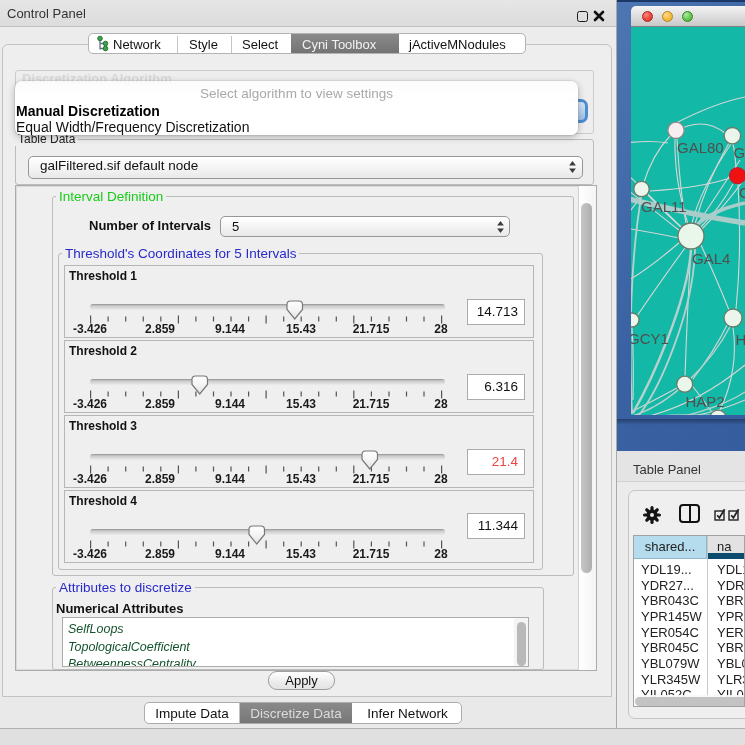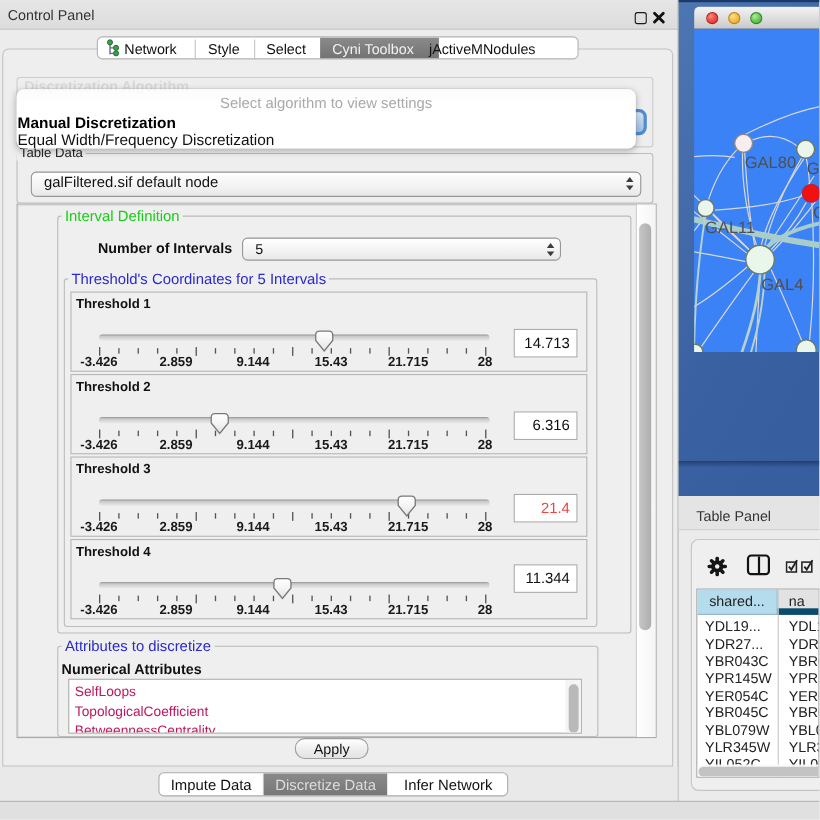--- a/index.html
+++ b/index.html
@@ -215,21 +215,21 @@
         <stop offset="1" stop-color="#e2e2e2"></stop>
       </linearGradient>
     </defs>
 <path d="M4.5,1 H13 Q16.5,1 16.5,4.5 V9.5 L8.75,19 L1,9.5 V4.5 Q1,1 4.5,1 Z" fill="url(#th4)" stroke="#787878" stroke-width="1.2"></path>
   </svg>
 <div class="abs" style="left:467px;top:513px;width:58px;height:26px;background:#fff;border:1px solid #ababab;box-sizing:border-box;font-size:13.5px;color:#111;text-align:right;line-height:24px;padding-right:6px;">11.344</div>
 <div class="abs" style="left:52px;top:587px;width:490px;height:81px;border:1px solid #bcbcbc;border-radius:3px;"></div>
 <div class="grouptitle" style="left:56px;top:581px;font-size:13.5px;color:#2929cc;background:#efefef;">Attributes to discretize</div>
 <div class="abs" style="left:56px;top:601px;font-size:13px;font-weight:bold;color:#111;">Numerical Attributes</div>
 <div class="abs" style="left:62px;top:617px;width:467px;height:50px;background:#ffffff;border:1px solid #ababab;box-sizing:border-box;overflow:hidden;">
-    <div style="position:absolute;left:5px;top:3px;font-size:12.5px;color:#be185d;line-height:17.5px;">SelfLoops<br>TopologicalCoefficient<br>BetweennessCentrality</div>
+    <div style="position:absolute;left:5px;top:3px;font-size:12.5px;color:#14532d;line-height:17.5px;font-style:italic;">SelfLoops<br>TopologicalCoefficient<br>BetweennessCentrality</div>
     <div style="position:absolute;right:0;top:0;width:14px;height:48px;background:#f4f4f4;"></div>
     <div style="position:absolute;right:2.5px;top:4px;width:9px;height:44px;background:#b9b9b9;border-radius:5px;"></div>
   </div>
 <div class="abs" style="left:268px;top:671px;width:67px;height:19px;background:linear-gradient(#ffffff,#ececec 60%,#e3e3e3);border:1px solid #9e9e9e;border-radius:9px;box-sizing:border-box;text-align:center;font-size:13px;color:#111;line-height:17px;">Apply</div>
 <div class="abs" style="left:0;top:697px;width:616px;height:32px;background:#e9e9e9;"></div>
 <div class="abs" style="left:144px;top:702px;width:318px;height:22px;background:#ffffff;border:1px solid #acacac;border-radius:5px;box-sizing:border-box;overflow:hidden;text-decoration:underline;">
     <div style="position:absolute;left:0;top:0;width:95px;height:22px;line-height:21px;text-align:center;font-size:13.5px;color:#111;border-right:1px solid #c0c0c0;box-sizing:border-box;">Impute Data</div>
     <div style="position:absolute;left:207px;top:0;width:111px;height:22px;line-height:21px;text-align:center;font-size:13.5px;color:#111;">Infer Network</div>
     <div style="position:absolute;left:95px;top:0;width:112px;height:22px;line-height:21px;text-align:center;font-size:13.5px;color:#dcdcdc;background:linear-gradient(#8a8a8a,#757575);">Discretize Data</div>
   </div>
@@ -241,28 +241,28 @@
 <svg class="abs" style="left:95px;top:34px;" width="16" height="18" viewBox="0 0 16 18">
 <path d="M5,4.5 V15.5 M5,9.5 H10 M5,14.5 H10" stroke="#66708a" stroke-width="1.3" fill="none"></path>
 <circle cx="5" cy="4.5" r="2.3" fill="#3aa34a" stroke="#1c6e2a" stroke-width="0.9"></circle>
     <circle cx="10.5" cy="9.5" r="2.3" fill="#3aa34a" stroke="#1c6e2a" stroke-width="0.9"></circle>
     <circle cx="10.5" cy="14.5" r="2.3" fill="#3aa34a" stroke="#1c6e2a" stroke-width="0.9"></circle>
   </svg>
 <div class="abs" style="left:113px;top:37px;font-size:13px;color:#111;">Network</div>
 <div class="abs" style="left:189px;top:37px;font-size:13px;color:#111;">Style</div>
 <div class="abs" style="left:242px;top:37px;font-size:13px;color:#111;">Select</div>
 <div class="abs" style="left:302px;top:37px;font-size:13px;color:#f2f2f2;">Cyni Toolbox</div>
-<div class="abs" style="left:390px;top:37px;font-size:13px;color:#111;">jActiveMNodules</div>
+<div class="abs" style="left:409px;top:37px;font-size:13px;color:#111;">jActiveMNodules</div>
 <div class="abs" style="left:617px;top:0;width:128px;height:451px;background:linear-gradient(120deg,#4e76b2,#3a62a2 55%,#365e9e);"></div>
 <div class="abs" style="left:617px;top:0;width:128px;height:2px;background:#1c3868;"></div>
 <div class="abs" style="left:631px;top:6px;width:114px;height:21px;background:linear-gradient(#f4f4f4,#c9c9c9);border-bottom:1px solid #808080;border-radius:5px 0 0 0;box-sizing:border-box;"></div>
 <div class="abs" style="left:641.5px;top:11px;width:11px;height:11px;border-radius:50%;background:radial-gradient(circle at 35% 30%,#f58e88,#ee4f46 45%,#d63328);border:1px solid #ad2419;box-sizing:border-box;"></div>
 <div class="abs" style="left:661.5px;top:11px;width:11px;height:11px;border-radius:50%;background:radial-gradient(circle at 35% 30%,#fbe08e,#f7c04c 45%,#efa41e);border:1px solid #bb831a;box-sizing:border-box;"></div>
 <div class="abs" style="left:681.5px;top:11px;width:11px;height:11px;border-radius:50%;background:radial-gradient(circle at 35% 30%,#b6e8a4,#6fcd5c 45%,#41a931);border:1px solid #32861f;box-sizing:border-box;"></div>
-<div class="abs" style="left:631px;top:27px;width:114px;height:293px;background:#3b82f6;overflow:hidden;">
+<div class="abs" style="left:631px;top:27px;width:114px;height:388px;background:#14b8a6;overflow:hidden;">
     <svg width="114" height="392" viewBox="631 27 114 392" style="position:absolute;left:0;top:0;">
       <path d="M676,123 Q715,103 745,97" fill="none" stroke="#d7d7d7" stroke-width="1.1"></path>
       <path d="M676,131 Q703,116 725,133" fill="none" stroke="#d7d7d7" stroke-width="1.1"></path>
       <path d="M643,185 Q652,155 670,136" fill="none" stroke="#d7d7d7" stroke-width="1.1"></path>
       <path d="M688,224 Q674,180 675,138" fill="none" stroke="#d7d7d7" stroke-width="1.1"></path>
       <path d="M695,224 Q705,185 729,143" fill="none" stroke="#d7d7d7" stroke-width="1.1"></path>
       <path d="M700,228 Q720,208 733,184" fill="none" stroke="#d7d7d7" stroke-width="1.1"></path>
       <path d="M681,227 Q662,210 648,195" fill="none" stroke="#d7d7d7" stroke-width="1.1"></path>
       <path d="M685,248 Q658,285 637,316" fill="none" stroke="#d7d7d7" stroke-width="1.1"></path>
       <path d="M701,245 Q717,280 729,310" fill="none" stroke="#d7d7d7" stroke-width="1.1"></path>

